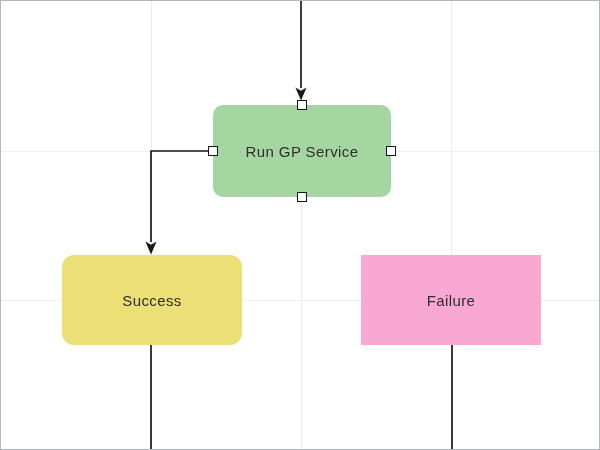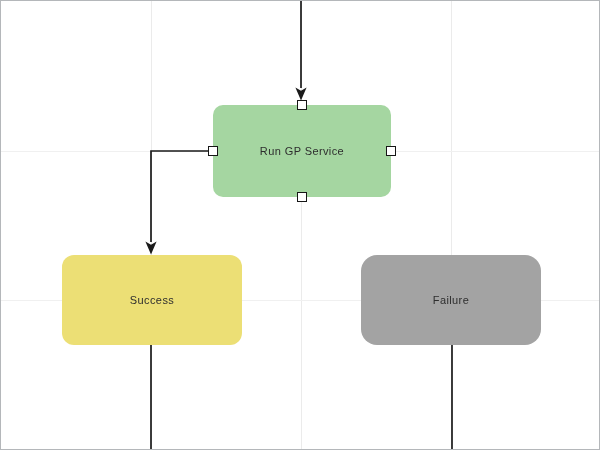--- a/index.html
+++ b/index.html
@@ -35,21 +35,21 @@
   .gv-300 { left: 300px; }
   .gv-450 { left: 450px; }
   .gh-150 { top: 150px; }
   .gh-300 { top: 299px; }
   
   .node {
     position: absolute;
     display: flex;
     align-items: center;
     justify-content: center;
-    font-size: 11px;
+    font-size: 15px;
     letter-spacing: 0.4px;
     color: #2e2e2e;
     z-index: 2;
   }
   .node-process {
     left: 212px;
     top: 104px;
     width: 178px;
     height: 92px;
     background: #a5d6a1;
@@ -62,22 +62,22 @@
     height: 90px;
     background: #ecdf75;
     border-radius: 12px;
     align-items: center;
   }
   .node-failure {
     left: 360px;
     top: 254px;
     width: 180px;
     height: 90px;
-    background: #a3a3a3;
-    border-radius: 16px;
+    background: #f9a8d4;
+    border-radius: 0;
   }
   .connector-layer {
     position: absolute;
     left: 0;
     top: 0;
     z-index: 3;
   }
   
   .handle {
     position: absolute;

